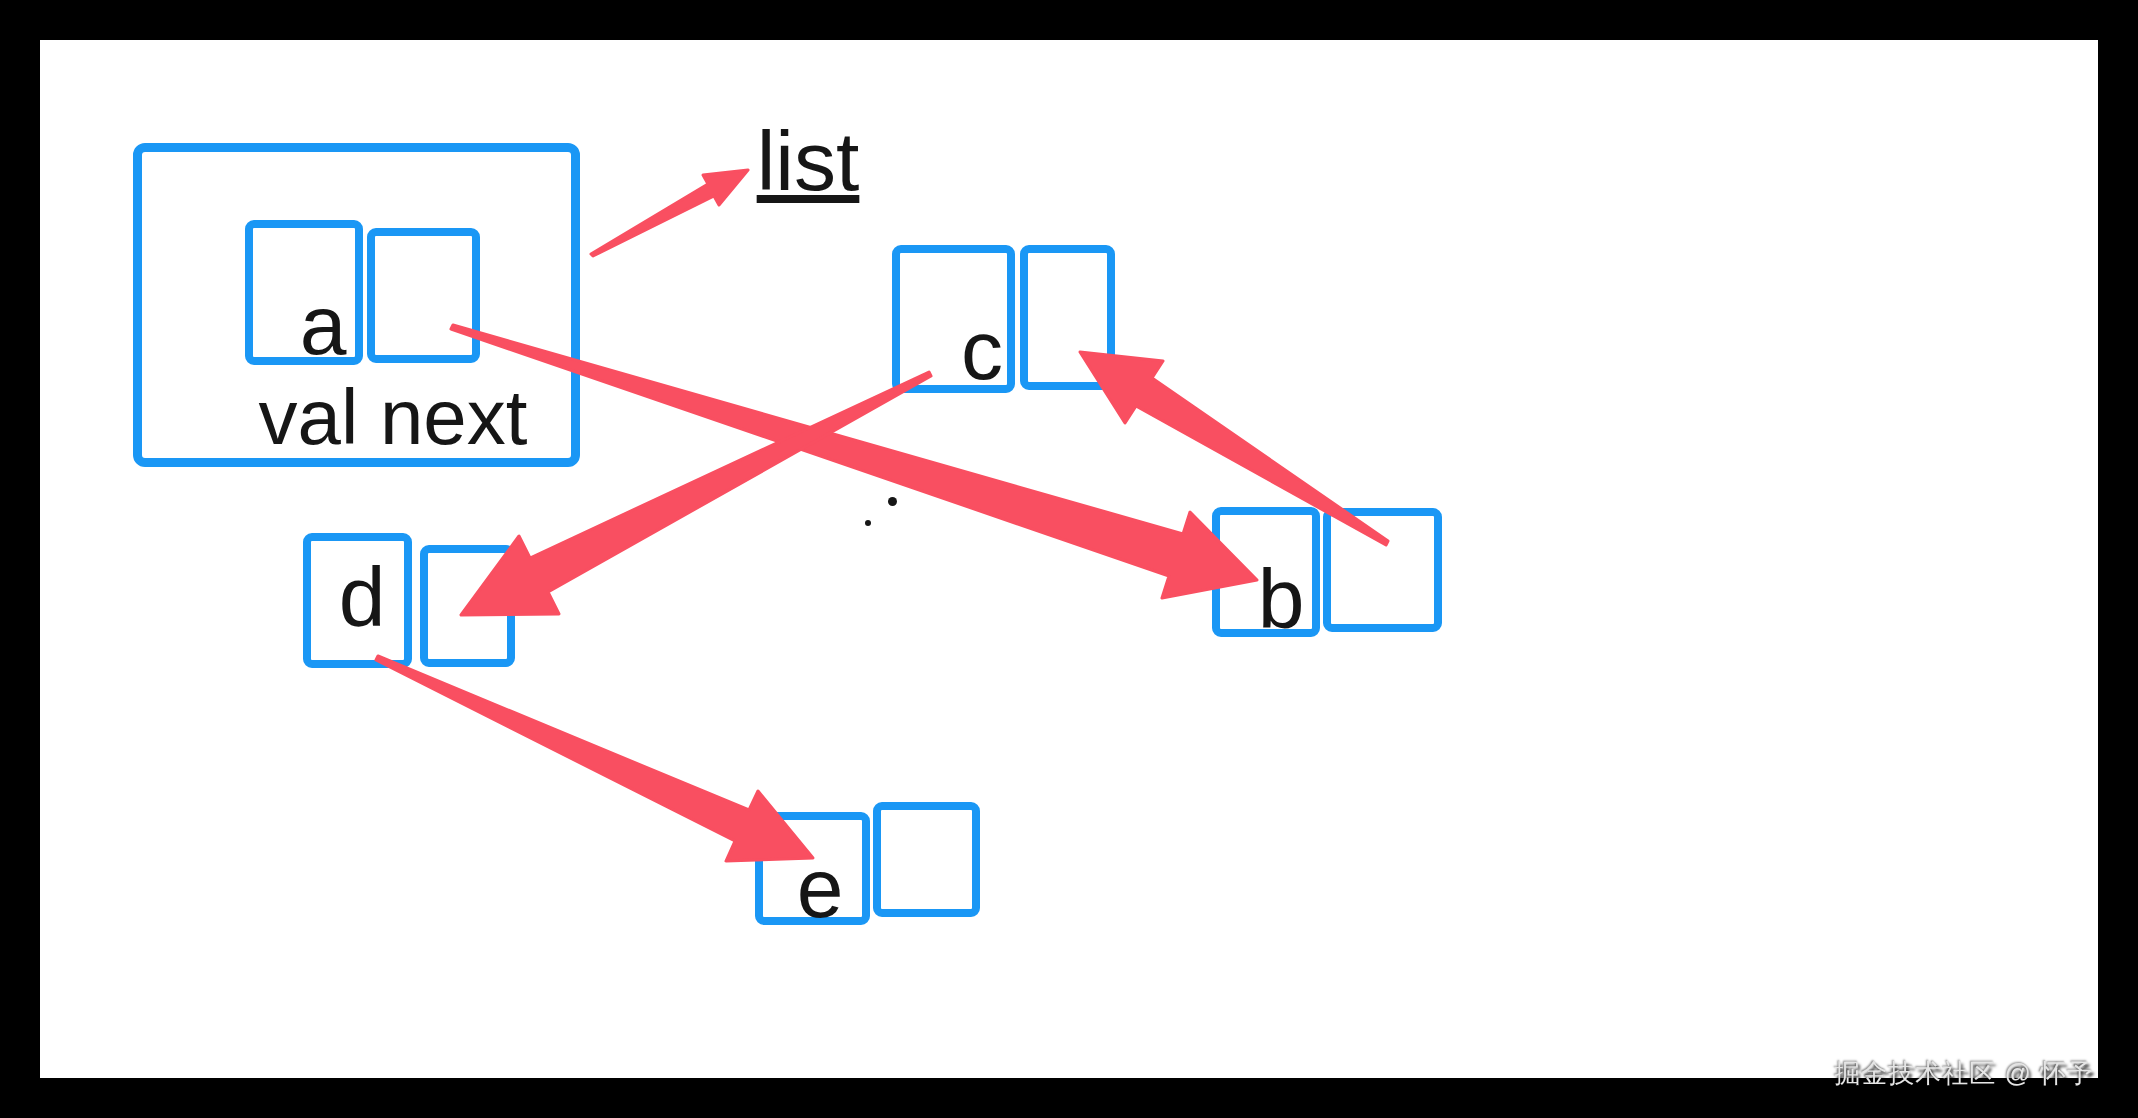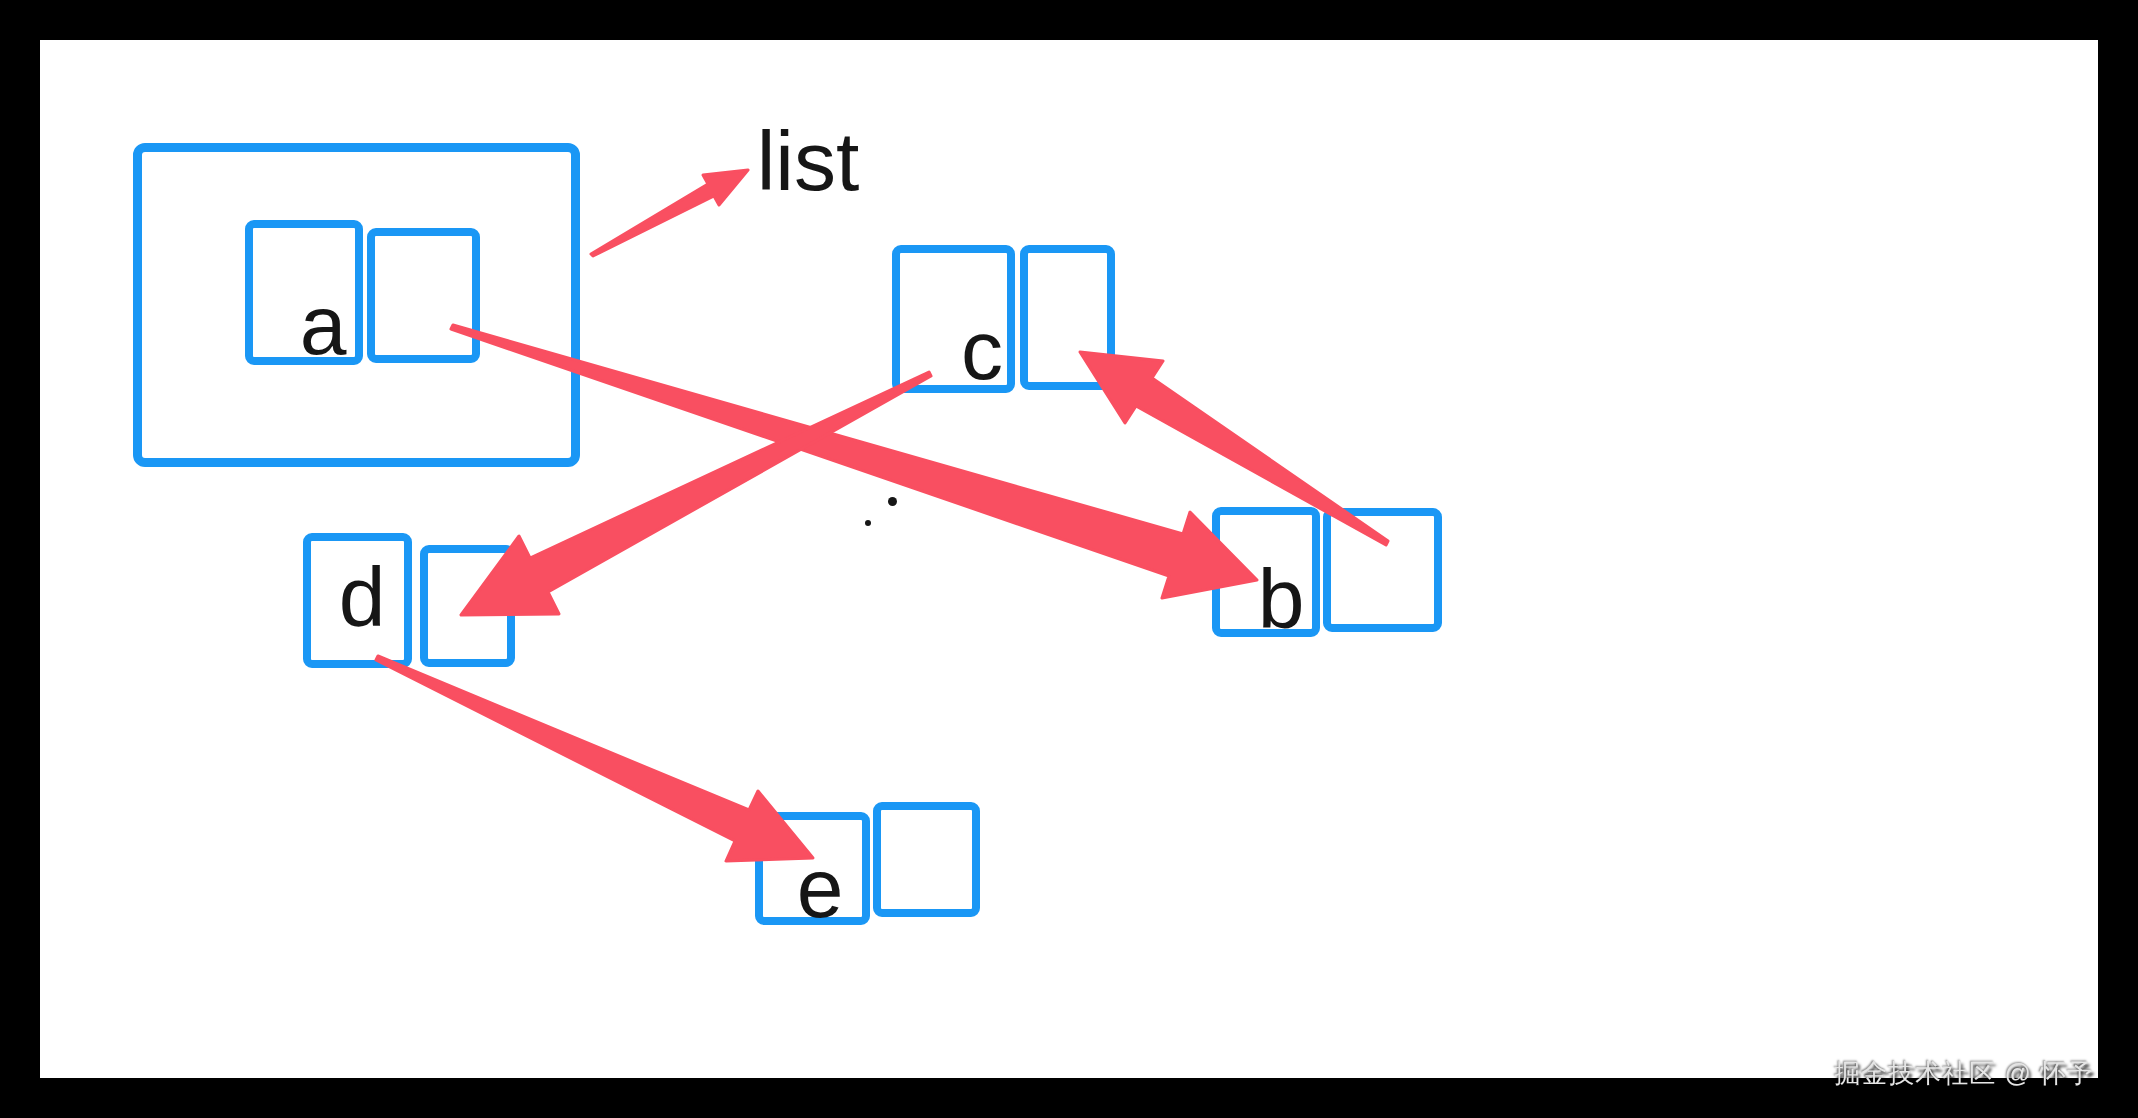--- a/index.html
+++ b/index.html
@@ -36,21 +36,21 @@
   }
   .label{
     position:absolute;
     transform:translate(-50%,-50%);
     color:var(--ink);
     white-space:nowrap;
     line-height:1;
   }
   .letter{font-size:84px;}
   .fields{font-size:78px;}
-  .pointer-label{font-size:84px;}
+  .pointer-label{font-size:84px;text-decoration:underline;}
   .arrow-layer{
     position:absolute;left:0;top:0;width:2138px;height:1118px;
     pointer-events:none;
   }
   .arrow-shape{
     fill:var(--arrow);
     stroke:var(--arrow);
     stroke-width:3;
     stroke-linejoin:round;
   }
@@ -73,20 +73,21 @@
 <body>
 
 <div class="stage">
   <div class="canvas"></div>
 
   <div class="box bigbox" style="left:133px;top:143px;width:447px;height:324px;"></div>
 
   <div class="box" style="left:245px;top:220px;width:118px;height:145px;"></div>
   <div class="box" style="left:367px;top:228px;width:113px;height:135px;"></div>
   <div class="label letter" style="left:323px;top:325px;">a</div>
+  <div class="label fields" style="left:393px;top:417px;">val next</div>
 
   <div class="label pointer-label" style="left:808px;top:161px;">list</div>
 
   <div class="box" style="left:892px;top:245px;width:123px;height:148px;"></div>
   <div class="box" style="left:1020px;top:245px;width:95px;height:145px;"></div>
   <div class="label letter" style="left:982px;top:350px;">c</div>
 
   <div class="box" style="left:1212px;top:507px;width:108px;height:130px;"></div>
   <div class="box" style="left:1323px;top:508px;width:119px;height:124px;"></div>
   <div class="label letter" style="left:1281px;top:599px;">b</div>

